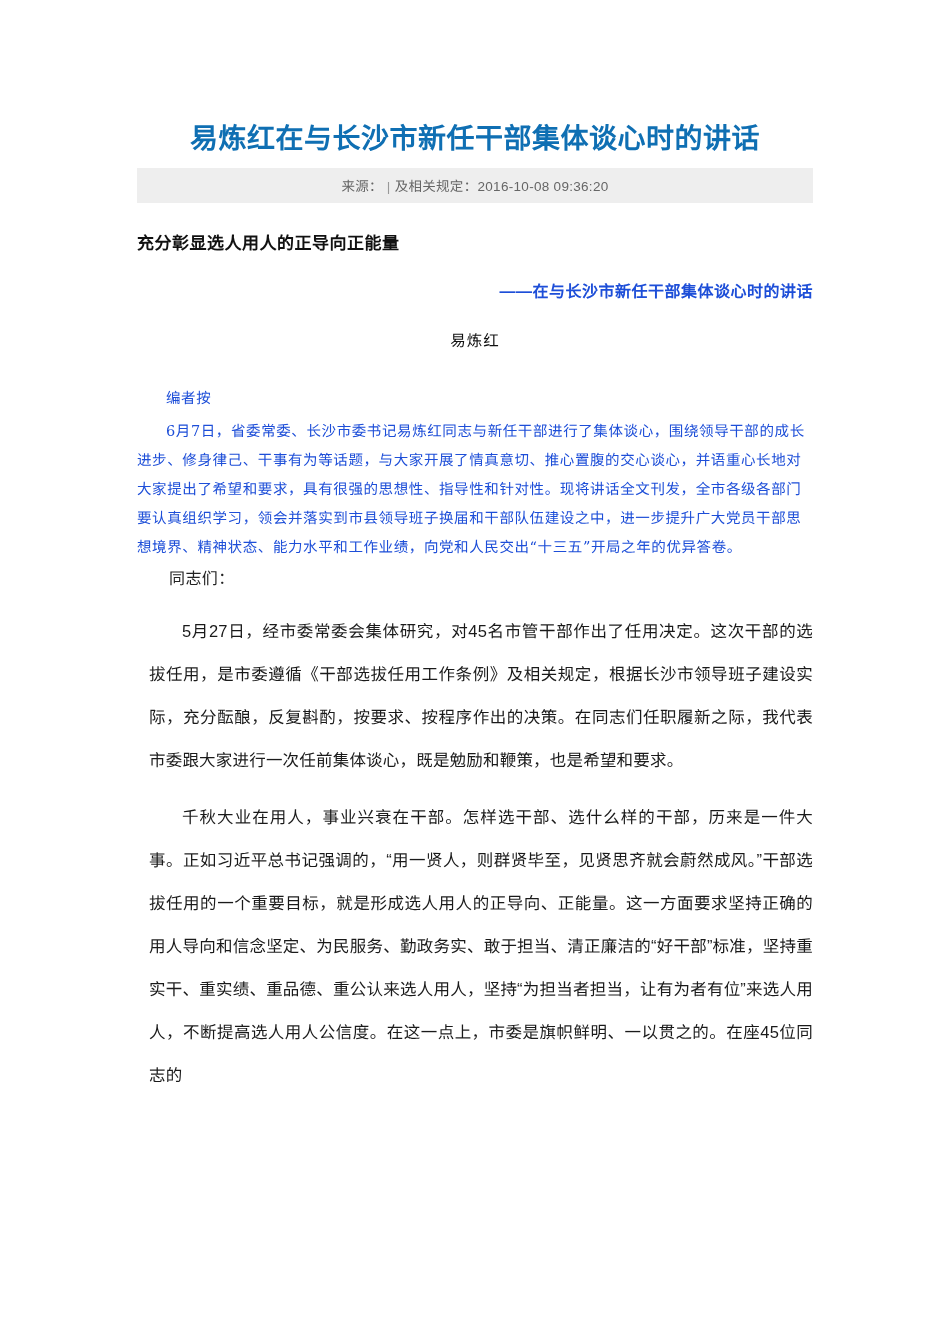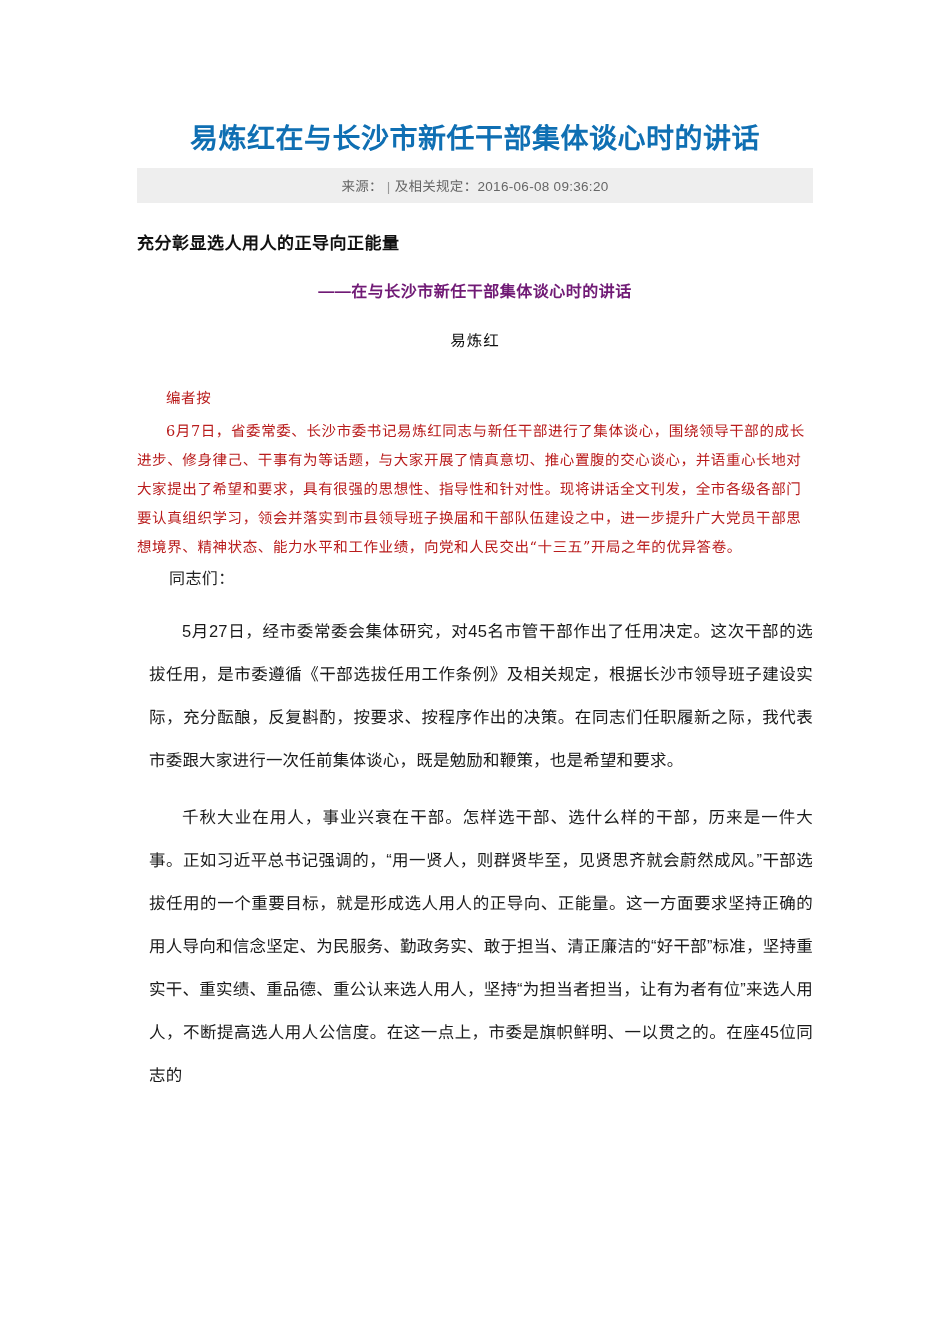--- a/index.html
+++ b/index.html
@@ -53,39 +53,39 @@
 
   
   .sub-title {
     font-size: 17px;
     font-weight: bold;
     color: #111;
     margin: 26px 0 0 0;
     letter-spacing: 0.5px;
   }
   .sub-title-2 {
-    text-align: center;
+    text-align: right;
     font-size: 16px;
     font-weight: bold;
-    color: #701a75;
+    color: #1d4ed8;
     margin: 24px 0 0 0;
     letter-spacing: 0.5px;
   }
   .author {
     text-align: center;
     font-size: 15.5px;
     color: #111;
     margin: 26px 0 12px 0;
     letter-spacing: 1px;
   }
 
   
   .editor-note {
     margin-top: 34px;
-    color: #b91c1c;
+    color: #1d4ed8;
     font-family: "DejaVu Serif", "Liberation Serif", serif;
     font-size: 14.5px;
     line-height: 29px;
     letter-spacing: 0.6px;
   }
   .editor-note .en-label {
     text-indent: 2em;
     display: block;
   }
   .editor-note .en-body {
@@ -114,21 +114,21 @@
 </style>
 </head>
 <body>
 
 <div class="page">
   <div class="content">
 
     <h1 class="article-title">易炼红在与长沙市新任干部集体谈心时的讲话</h1>
 
     <div class="meta-bar">
-      <span>来源：</span><span></span><span class="meta-sep">|</span><span>及相关规定：</span><span>2016-06-08 09:36:20</span>
+      <span>来源：</span><span></span><span class="meta-sep">|</span><span>及相关规定：</span><span>2016-10-08 09:36:20</span>
     </div>
 
     <div class="sub-title">充分彰显选人用人的正导向正能量</div>
 
     <div class="sub-title-2">——在与长沙市新任干部集体谈心时的讲话</div>
 
     <div class="author">易炼红</div>
 
     <div class="editor-note">
       <span class="en-label">编者按</span>

